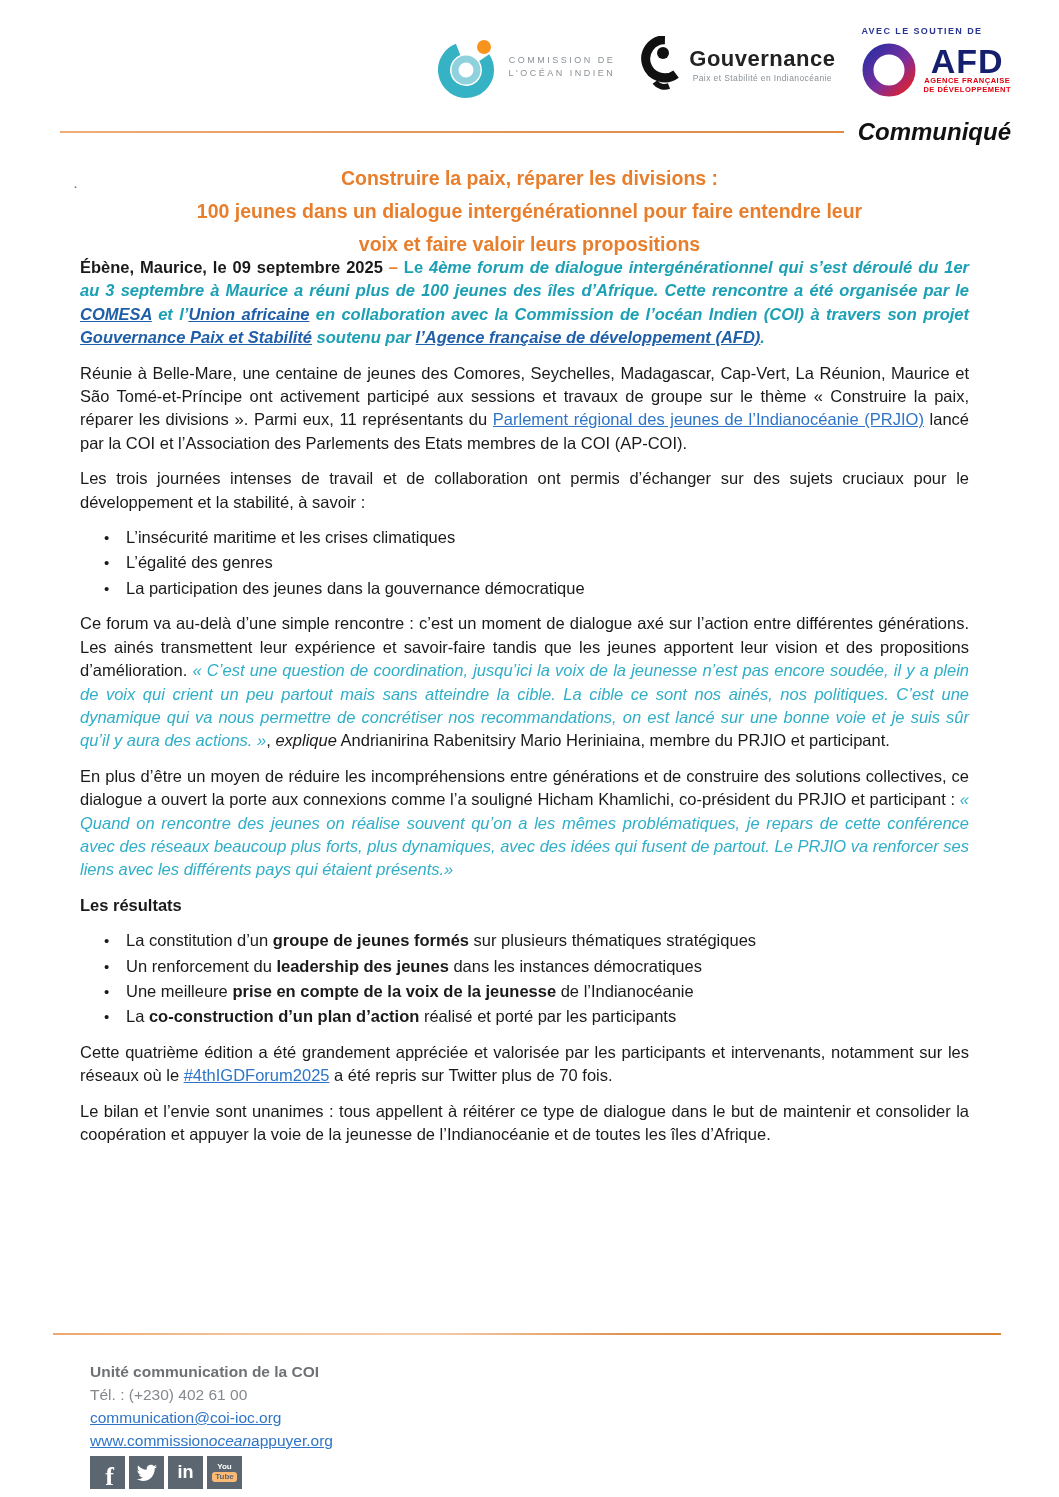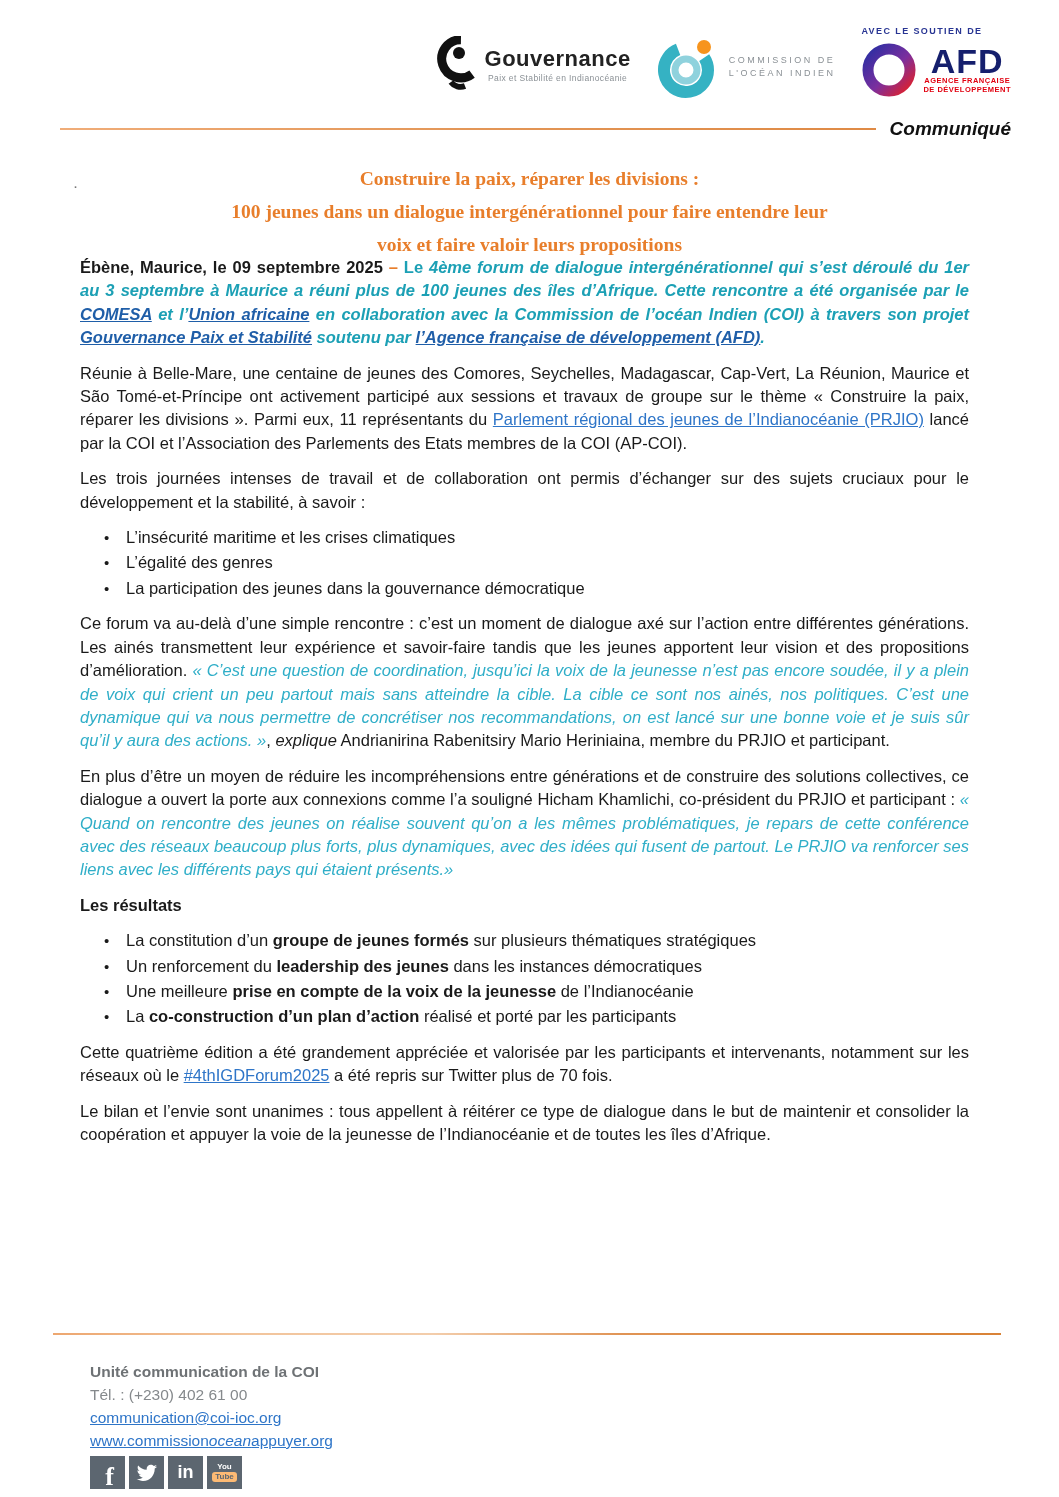--- a/index.html
+++ b/index.html
@@ -24,26 +24,26 @@
   .afd-tag { font-size:9px; font-weight:700; color:#283593; letter-spacing:1.4px; margin-bottom:6px; }
   .afd-main { display:flex; align-items:center; gap:6px; }
   .afd-block .afd-acr { font-size:34px; font-weight:700; color:#151f6d; line-height:30px; letter-spacing:1px; }
   .afd-block .afd-sub { font-size:7.5px; font-weight:700; color:#e1000f; line-height:9px; letter-spacing:0.5px; }
   
   .doc-rule {
     position:absolute; top:118px; left:60px; right:48px;
     display:flex; align-items:center;
   }
   .doc-rule .rule-line { flex:1; height:2px; background:linear-gradient(90deg,#f0ad79,#e8a косо165,#df8a45); background:linear-gradient(90deg,#f0ad79,#e39657,#df8a45); margin-right:14px; }
-  .doc-rule .doc-type { font-size:19px; font-weight:700; font-style:italic; color:#111; }
+  .doc-rule .doc-type { font-size:24px; font-weight:700; font-style:italic; color:#111; }
   
   .title-block {
     position:absolute; top:162px; left:80px; right:80px;
     text-align:center; color:#e87e2b; font-weight:700;
-    font-size:19.5px; line-height:33px;font-family:Liberation Serif, serif;
+    font-size:19.5px; line-height:33px;
   }
   .stray-mark { position:absolute; top:178px; left:74px; color:#777; font-size:11px; font-weight:700; }
   
   .doc-body {
     position:absolute; top:256px; left:80px; right:90px;
     font-size:16.5px; line-height:23.4px; text-align:justify;
   }
   .doc-body p { margin-bottom:12px; }
   .doc-body h3 { font-size:16.5px; font-weight:700; margin:8px 0 12px 0; text-align:left; }
   .doc-body ul { list-style:none; margin:0 0 12px 0; }
@@ -79,40 +79,40 @@
   .yt-stack { display:flex; flex-direction:column; align-items:center; line-height:8px; }
   .yt-you { font-size:8px; font-weight:700; color:#fff; }
   .yt-tube { font-size:8px; font-weight:700; color:#5c6670; background:#fdba74; border-radius:3px; padding:1px 3px; margin-top:1px; }
 </style>
 </head>
 <body>
 
 <div class="page">
 
   <div class="logo-row">
+    <div class="logo coi-logo">
+      <svg width="62" height="66" viewBox="0 0 62 66">
+        <circle cx="29" cy="36" r="22" fill="none" stroke="#35b2c3" stroke-width="12" stroke-dasharray="108 30" stroke-dashoffset="-8" transform="rotate(-55 29 36)"></circle>
+        <circle cx="29" cy="36" r="11" fill="none" stroke="#8fd2dd" stroke-width="7"></circle>
+        <circle cx="47" cy="13" r="7" fill="#f7941d"></circle>
+      </svg>
+      <div class="coi-text">
+        <div>COMMISSION DE</div>
+        <div>L'OCÉAN INDIEN</div>
+      </div>
+    </div>
     <div class="logo gouv-logo">
       <svg width="40" height="56" viewBox="0 0 40 56">
         <path d="M30 6 A 19 19 0 1 0 30 42" fill="none" stroke="#111" stroke-width="9" transform="rotate(-18 20 24)"></path>
         <circle cx="22" cy="17" r="6" fill="#111"></circle>
         <path d="M14 46 a 12 12 0 0 0 14 4" fill="none" stroke="#111" stroke-width="6"></path>
       </svg>
       <div class="gouv-text">
         <div class="gv-title">Gouvernance</div>
         <div class="gv-sub">Paix et Stabilité en Indianocéanie</div>
-      </div>
-    </div>
-    <div class="logo coi-logo">
-      <svg width="62" height="66" viewBox="0 0 62 66">
-        <circle cx="29" cy="36" r="22" fill="none" stroke="#35b2c3" stroke-width="12" stroke-dasharray="108 30" stroke-dashoffset="-8" transform="rotate(-55 29 36)"></circle>
-        <circle cx="29" cy="36" r="11" fill="none" stroke="#8fd2dd" stroke-width="7"></circle>
-        <circle cx="47" cy="13" r="7" fill="#f7941d"></circle>
-      </svg>
-      <div class="coi-text">
-        <div>COMMISSION DE</div>
-        <div>L'OCÉAN INDIEN</div>
       </div>
     </div>
     <div class="logo afd-logo">
       <div class="afd-tag">AVEC LE SOUTIEN DE</div>
       <div class="afd-main">
         <svg width="56" height="56" viewBox="0 0 56 56">
           <defs>
             <linearGradient id="afdg" x1="0" y1="0" x2="1" y2="1">
               <stop offset="0" stop-color="#2b2ea3"></stop>
               <stop offset="0.55" stop-color="#7b2f9e"></stop>

